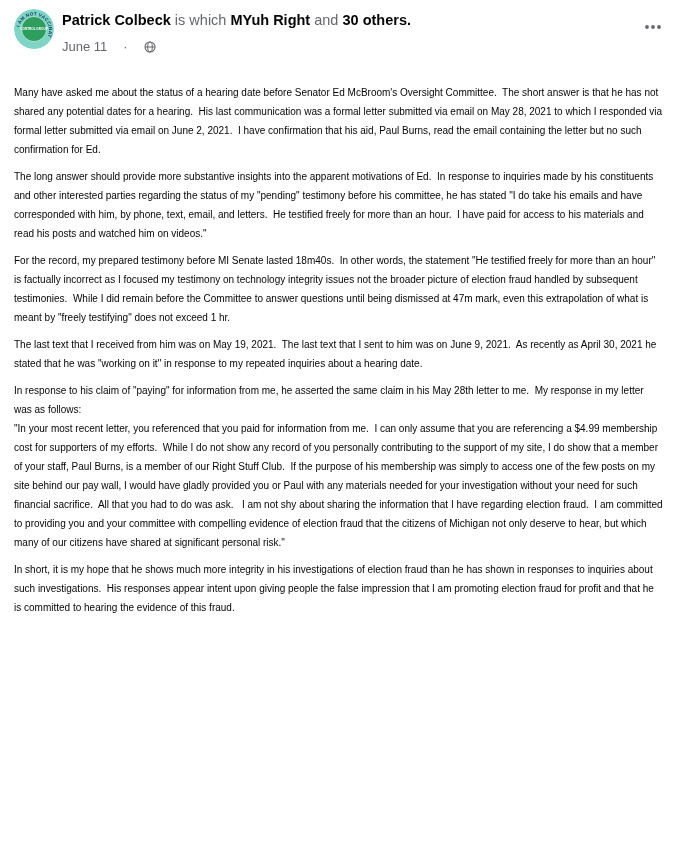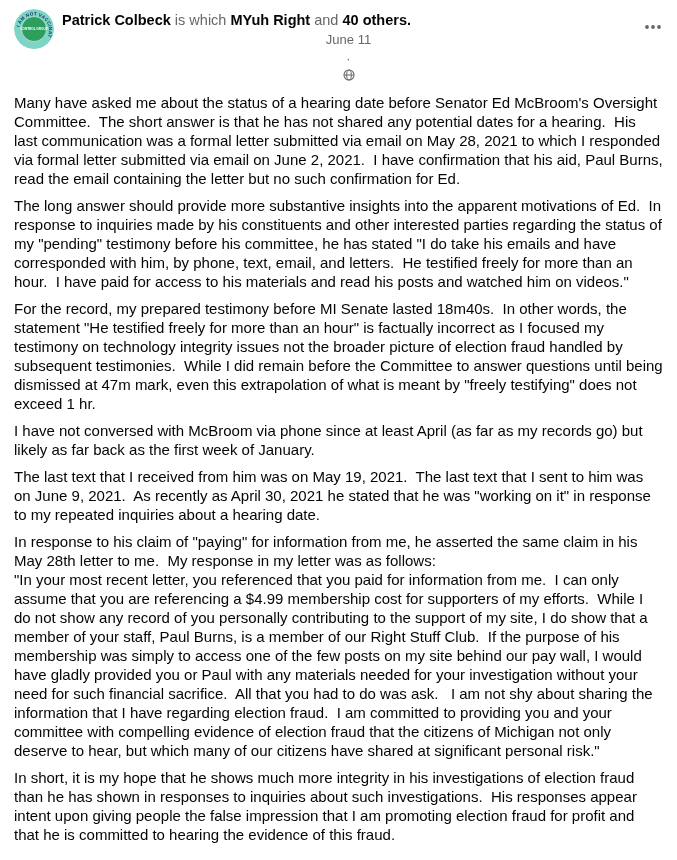--- a/index.html
+++ b/index.html
@@ -45,40 +45,39 @@
     color: #050505;
     cursor: pointer;
   }
   .byline .muted {
     color: #65676b;
     font-weight: 400;
   }
   .meta {
     display: flex;
     align-items: center;
-    gap: 2px;
+    gap: 16px;
     font-size: 13px;
     line-height: 17px;
     color: #65676b;
-    margin-top: 1px;
-    flex-direction: column;
+    margin-top: 8px;
   }
   .meta .date { cursor: pointer; }
   .menu-btn {
     background: none;
     border: none;
     padding: 8px 0 8px 8px;
     margin-left: auto;
     cursor: pointer;
     display: flex;
     align-items: center;
   }
   .post-body {
-    margin-top: 12px;
-    font-size: 15px;
+    margin-top: 28px;
+    font-size: 10px;
     line-height: 19px;
     color: #050505;
   }
   .post-body p {
     margin: 0 0 8px 0;
     white-space: pre-wrap;
   }
 </style>
 </head>
 <body>
@@ -98,21 +97,21 @@
         <text x="20" y="21.3" text-anchor="middle" font-size="3.1" font-weight="bold" fill="#ffffff">CONTROL GROUP</text>
       </svg>
     </div>
 
     <div class="header-text">
       <div class="byline">
         <span class="bold">Patrick Colbeck</span>
         <span class="muted">is which</span>
         <span class="bold">MYuh Right</span>
         <span class="muted">and</span>
-        <span class="bold">40 others.</span>
+        <span class="bold">30 others.</span>
       </div>
       <div class="meta">
         <span class="date">June 11</span>
         <span>·</span>
         <svg width="12" height="12" viewBox="0 0 12 12">
           <circle cx="6" cy="6" r="5" fill="none" stroke="#65676b" stroke-width="1.1"></circle>
           <ellipse cx="6" cy="6" rx="2.3" ry="5" fill="none" stroke="#65676b" stroke-width="1"></ellipse>
           <line x1="1.2" y1="6" x2="10.8" y2="6" stroke="#65676b" stroke-width="1"></line>
         </svg>
       </div>
@@ -125,20 +124,19 @@
         <circle cx="16" cy="10" r="1.9" fill="#65676b"></circle>
       </svg>
     </button>
 
   </div>
 
   <div class="post-body">
     <p>Many have asked me about the status of a hearing date before Senator Ed McBroom's Oversight Committee.  The short answer is that he has not shared any potential dates for a hearing.  His last communication was a formal letter submitted via email on May 28, 2021 to which I responded via formal letter submitted via email on June 2, 2021.  I have confirmation that his aid, Paul Burns, read the email containing the letter but no such confirmation for Ed.</p>
     <p>The long answer should provide more substantive insights into the apparent motivations of Ed.  In response to inquiries made by his constituents and other interested parties regarding the status of my "pending" testimony before his committee, he has stated "I do take his emails and have corresponded with him, by phone, text, email, and letters.  He testified freely for more than an hour.  I have paid for access to his materials and read his posts and watched him on videos."</p>
     <p>For the record, my prepared testimony before MI Senate lasted 18m40s.  In other words, the statement "He testified freely for more than an hour" is factually incorrect as I focused my testimony on technology integrity issues not the broader picture of election fraud handled by subsequent testimonies.  While I did remain before the Committee to answer questions until being dismissed at 47m mark, even this extrapolation of what is meant by "freely testifying" does not exceed 1 hr.</p>
-    <p>I have not conversed with McBroom via phone since at least April (as far as my records go) but likely as far back as the first week of January.</p>
     <p>The last text that I received from him was on May 19, 2021.  The last text that I sent to him was on June 9, 2021.  As recently as April 30, 2021 he stated that he was "working on it" in response to my repeated inquiries about a hearing date.</p>
     <p>In response to his claim of "paying" for information from me, he asserted the same claim in his May 28th letter to me.  My response in my letter was as follows:
 "In your most recent letter, you referenced that you paid for information from me.  I can only assume that you are referencing a $4.99 membership cost for supporters of my efforts.  While I do not show any record of you personally contributing to the support of my site, I do show that a member of your staff, Paul Burns, is a member of our Right Stuff Club.  If the purpose of his membership was simply to access one of the few posts on my site behind our pay wall, I would have gladly provided you or Paul with any materials needed for your investigation without your need for such financial sacrifice.  All that you had to do was ask.   I am not shy about sharing the information that I have regarding election fraud.  I am committed to providing you and your committee with compelling evidence of election fraud that the citizens of Michigan not only deserve to hear, but which many of our citizens have shared at significant personal risk."</p>
     <p>In short, it is my hope that he shows much more integrity in his investigations of election fraud than he has shown in responses to inquiries about such investigations.  His responses appear intent upon giving people the false impression that I am promoting election fraud for profit and that he is committed to hearing the evidence of this fraud.</p>
   </div>
 
 </div>
 
 </body></html>

